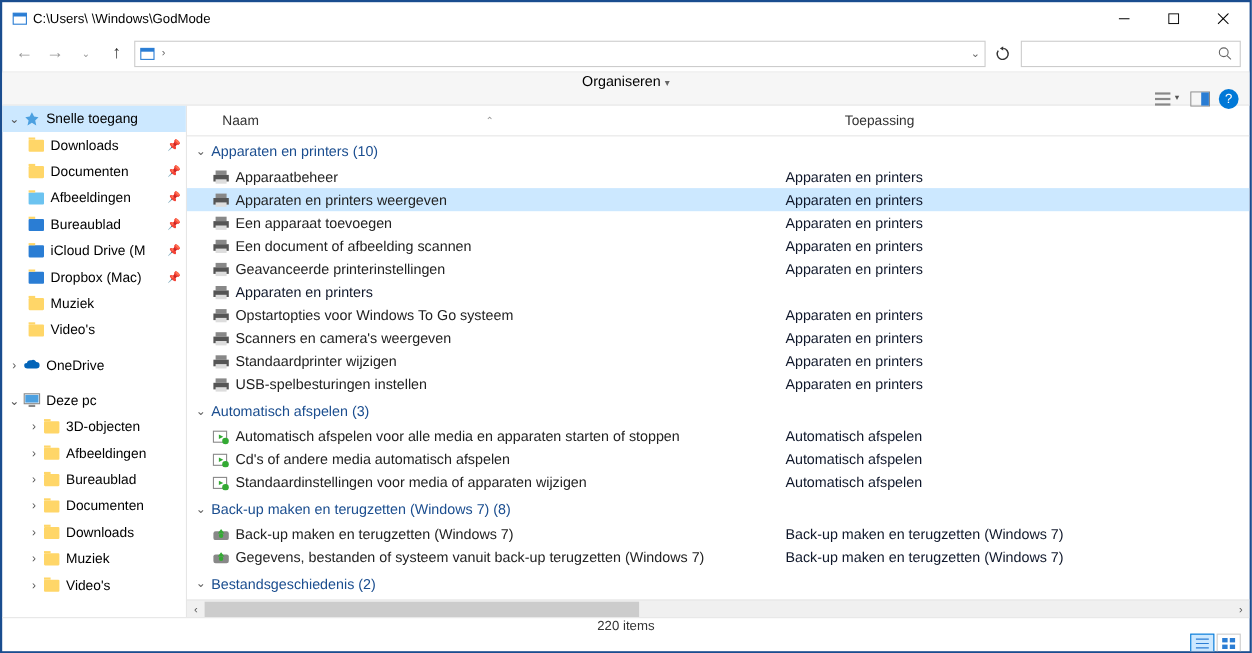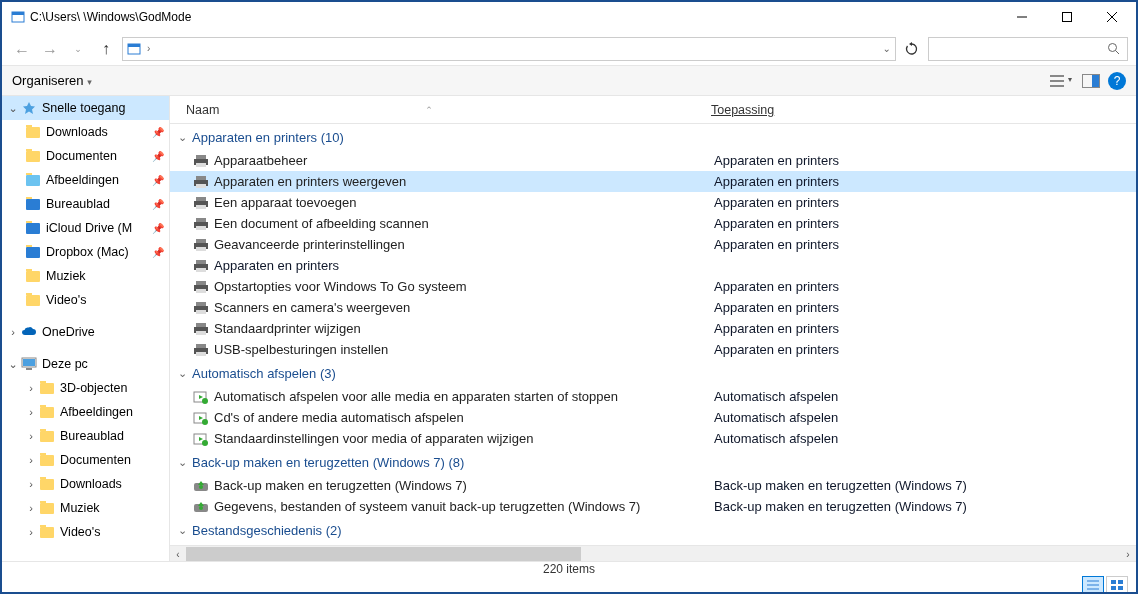--- a/index.html
+++ b/index.html
@@ -7,40 +7,40 @@
 .titlebar { height: 30px; display: flex; align-items: center; padding: 0 2px; }
 .titlebar .path { display: flex; align-items: center; gap: 4px; font-size: 12px; padding-left: 6px; }
 .titlebar .spacer { flex: 1; }
 .titlebar .winbtn { width: 45px; height: 28px; display: flex; align-items: center; justify-content: center; font-size: 12px; cursor: pointer; }
 .navbar { height: 34px; display: flex; align-items: center; padding: 0 8px; border-bottom: 1px solid #e6e6e6; gap: 4px; }
 .nav-arrow { width: 24px; height: 24px; display: flex; align-items: center; justify-content: center; color: #999; cursor: pointer; }
 .nav-up { color: #333; }
 .addressbar { flex: 1; height: 24px; border: 1px solid #ccc; display: flex; align-items: center; padding: 0 4px; font-size: 12px; }
 .refreshbtn { width: 24px; height: 24px; display: flex; align-items: center; justify-content: center; color: #555; cursor: pointer; }
 .searchbar { width: 200px; height: 24px; border: 1px solid #ccc; display: flex; align-items: center; justify-content: flex-end; padding: 0 6px; }
-.toolbar2 { height: 30px; display: flex; align-items: center; padding: 0 10px; background: #f6f6f6; border-bottom: 1px solid #e6e6e6; font-size: 13px; }
+.toolbar2 { height: 30px; display: flex; align-items: center; padding: 0 10px; background: #f6f6f6; border-bottom: 1px solid #e6e6e6; font-size: 13px; flex-direction: column; }
 .toolbar2 .rightctrls { margin-left: auto; display: flex; gap: 8px; align-items: center; }
 .helpbtn { width: 18px; height: 18px; border-radius: 50%; background: #0078d7; color: #fff; font-size: 12px; display: flex; align-items: center; justify-content: center; }
 .body { display: flex; height: 465px; }
 .sidebar { width: 168px; overflow-y: auto; border-right: 1px solid #e6e6e6; position: relative; }
 .sidebar::-webkit-scrollbar { width: 16px; }
 .sidebar::-webkit-scrollbar-thumb { background: #ccc; }
 .sb-item { display: flex; align-items: center; height: 24px; padding: 0 4px; font-size: 12.5px; cursor: pointer; }
 .sb-item.sel { background: #cce8ff; }
 .sb-chevron { width: 14px; text-align: center; color: #555; font-size: 11px; }
 .sb-icon { width: 18px; height: 16px; display: flex; align-items: center; justify-content: center; margin-right: 4px; }
 .sb-pin { margin-left: auto; color: #555; font-size: 10px; }
 .sb-indent1 { padding-left: 22px; }
 .sb-indent2 { padding-left: 22px; }
 .folder-ico { width: 14px; height: 11px; background: #ffd668; border-radius: 1px; position: relative; }
 .folder-ico::before { content: ''; position: absolute; top: -2px; left: 0; width: 6px; height: 2px; background: #ffd668; }
 .main { flex: 1; display: flex; flex-direction: column; overflow: hidden; position: relative; }
-.colheader { height: 28px; display: flex; align-items: center; border-bottom: 1px solid #e6e6e6; font-size: 12.5px; color: #333; padding-left: 16px; }
+.colheader { height: 28px; display: flex; align-items: center; border-bottom: 1px solid #e6e6e6; font-size: 12.5px; color: #333; padding-left: 32px; gap: 41px; }
 .colheader .col-name { width: 525px; display: flex; align-items: center; gap: 6px; }
-.colheader .col-app { flex: 1; text-decoration: underline; }
+.colheader .col-app { flex: 1; }
 .listarea { flex: 1; overflow: auto; position: relative; }
 .listarea::-webkit-scrollbar { width: 16px; height: 16px; }
 .listarea::-webkit-scrollbar-thumb { background: #ccc; }
 .group-hdr { display: flex; align-items: center; height: 26px; padding-left: 8px; font-size: 13px; color: #1a4d8f; cursor: pointer; }
 .group-hdr .chev { width: 14px; color: #666; font-size: 11px; }
 .row { display: flex; align-items: center; height: 21px; padding-left: 22px; font-size: 13px; color: #222; cursor: pointer; }
 .row.sel { background: #cce8ff; }
 .row .ico { width: 18px; height: 16px; display: flex; align-items: center; justify-content: center; margin-right: 4px; }
 .row .name { width: 500px; }
 .row .app { color: #0f172a; }

